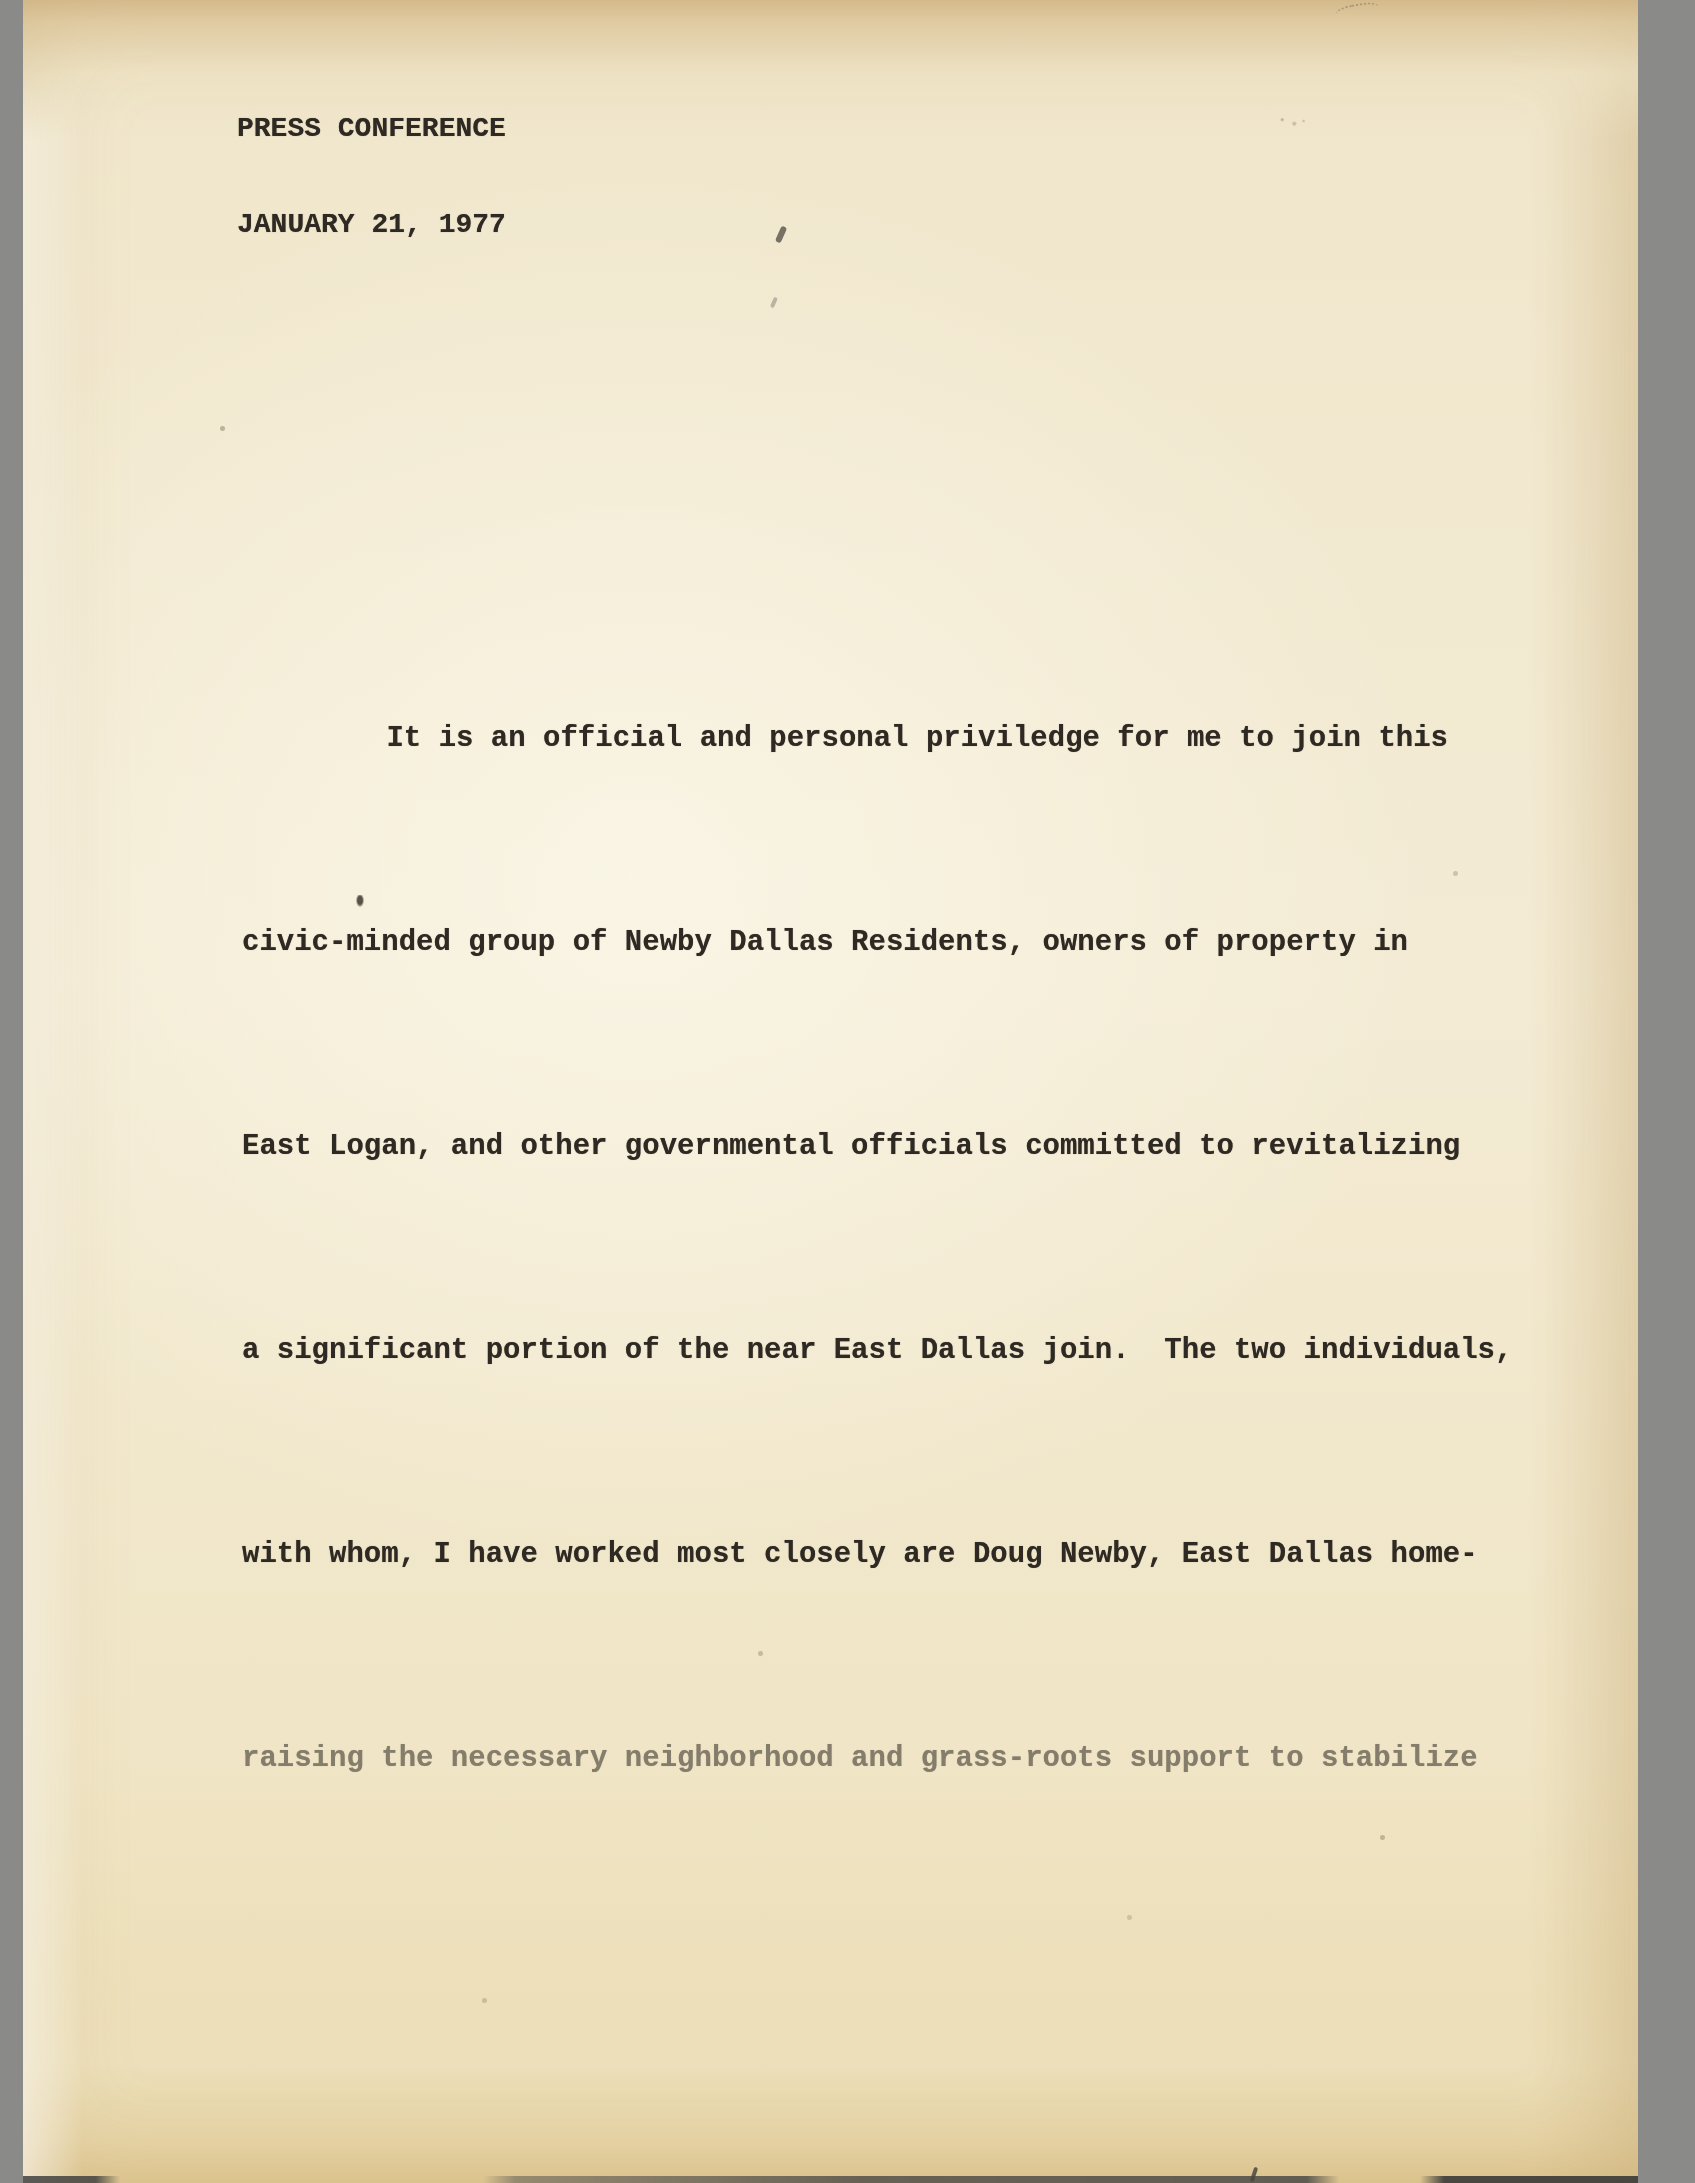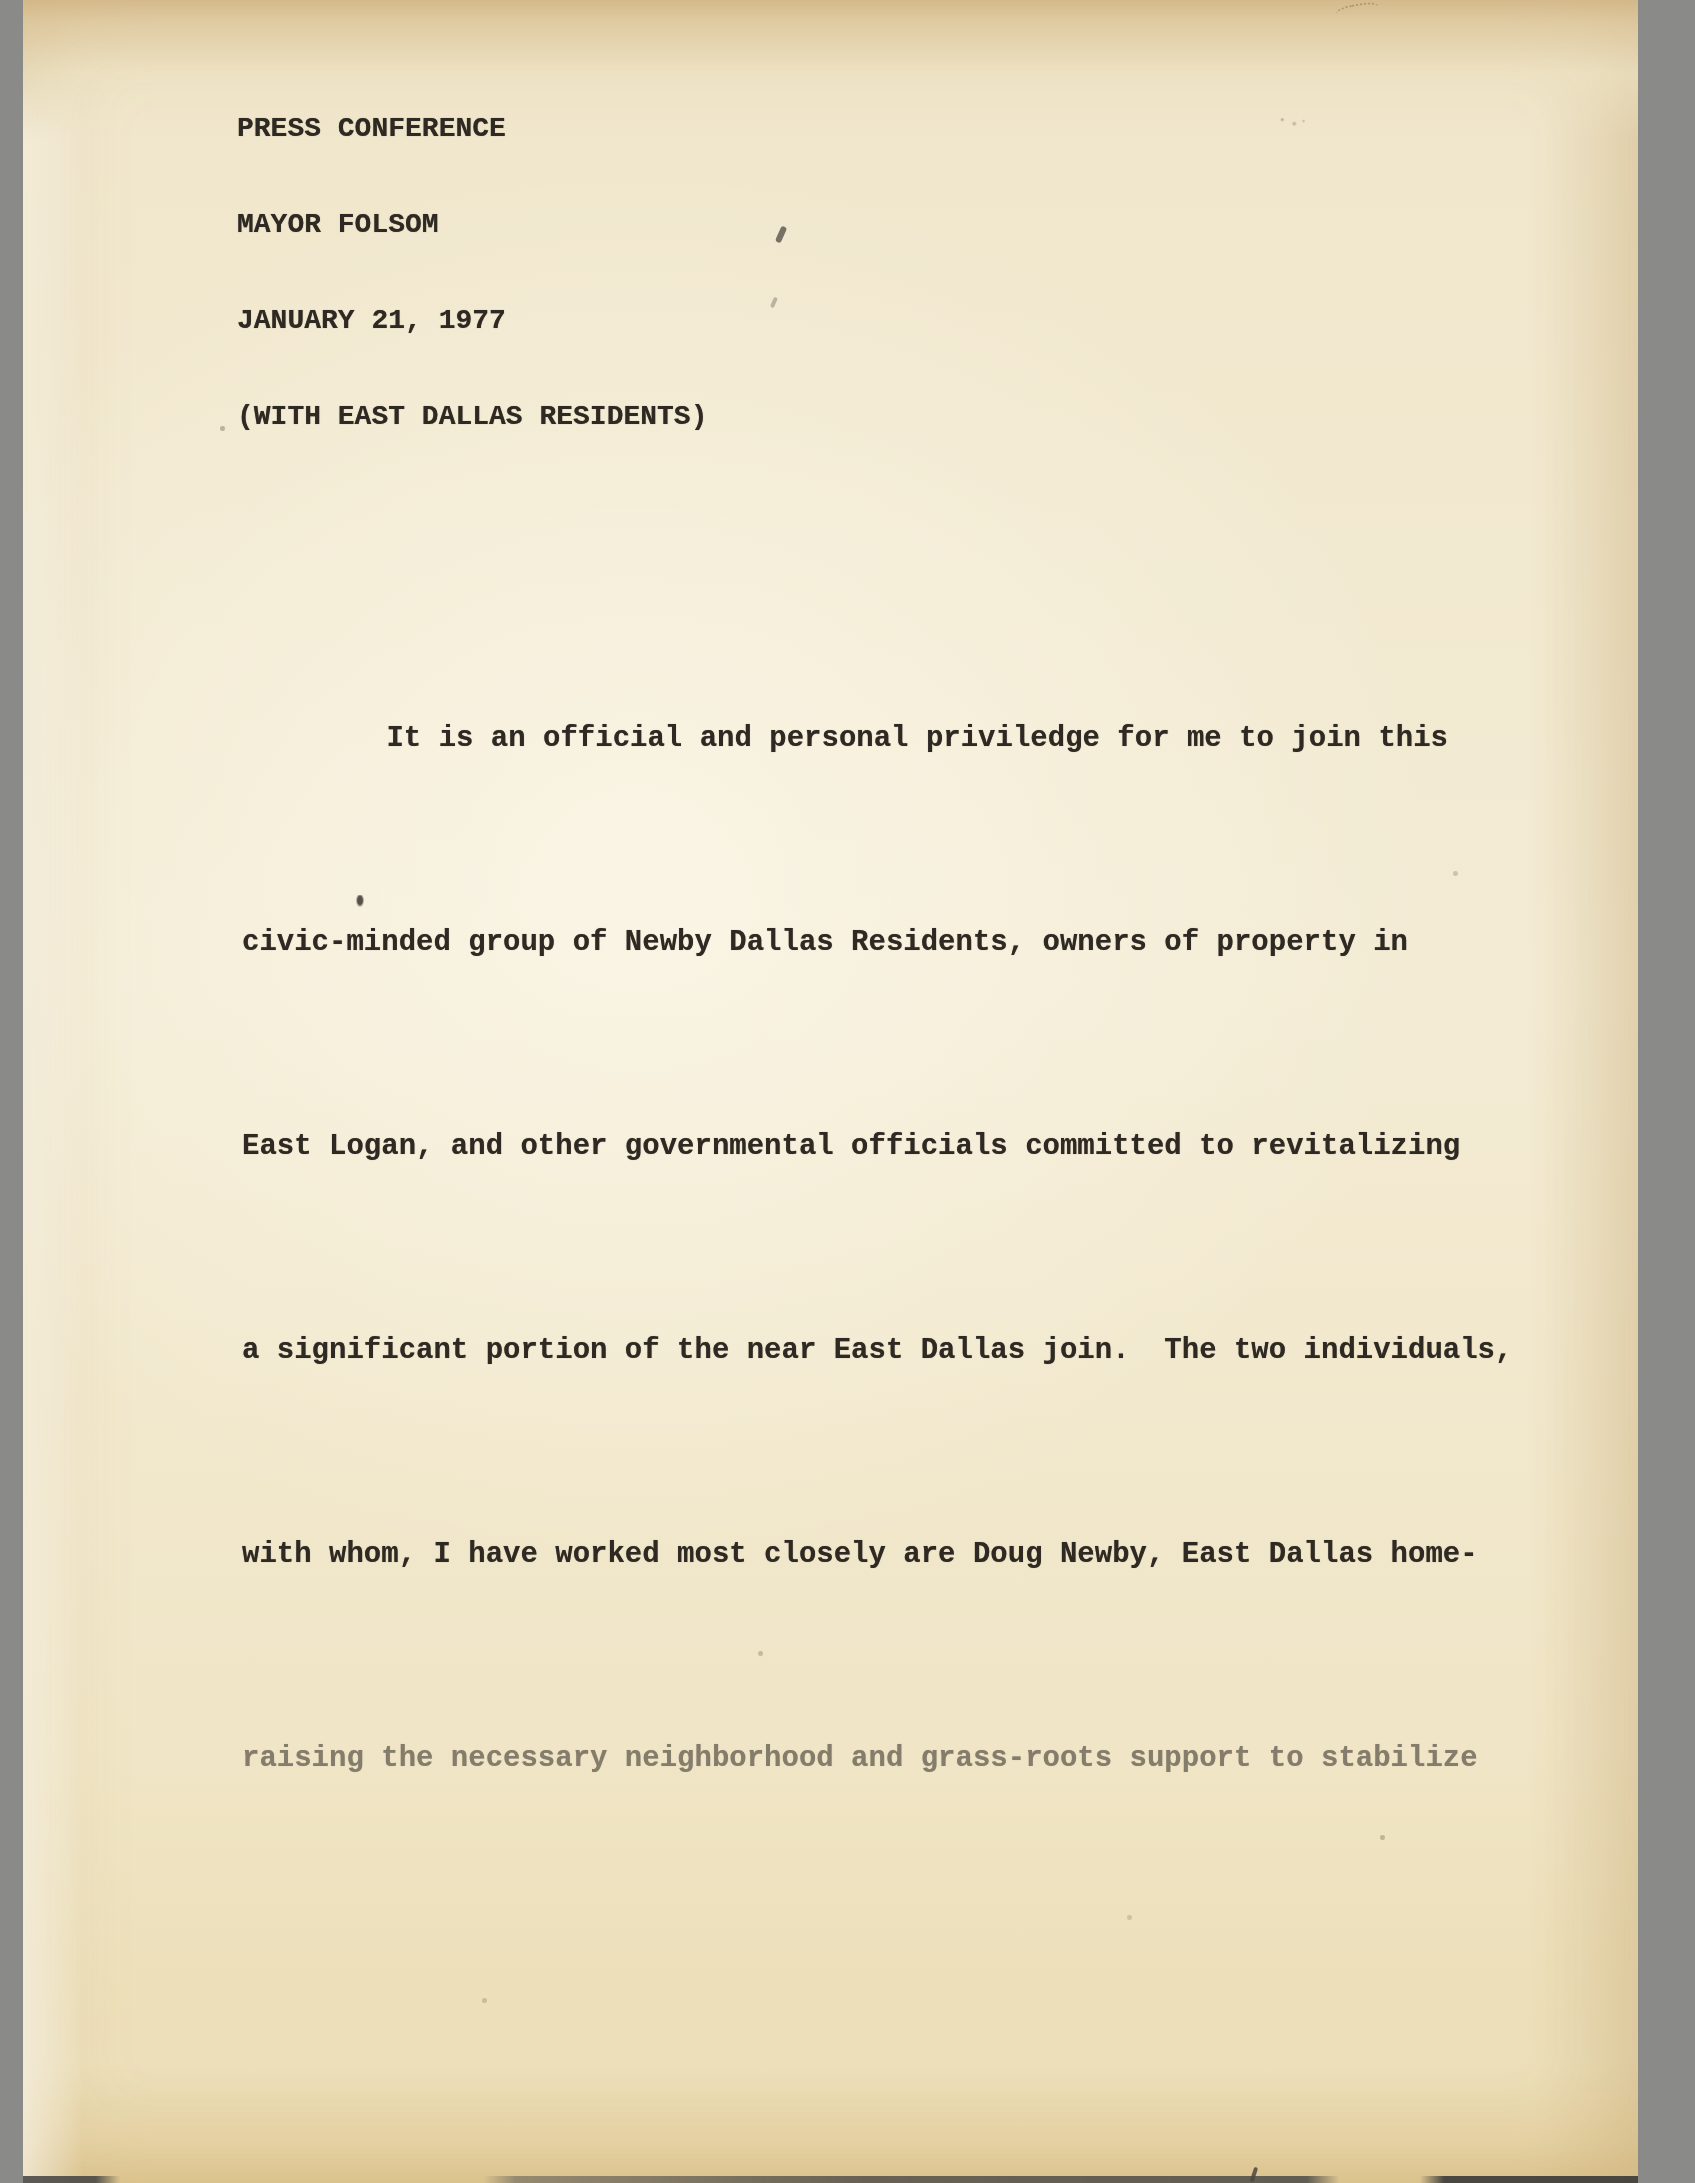--- a/index.html
+++ b/index.html
@@ -89,23 +89,21 @@
     transform: rotate(18deg); border-radius: 2px; opacity: 0.85;
   }
 </style>
 </head>
 <body>
 
 <div class="page">
 
   <header class="doc-header">
     <div class="hline">PRESS CONFERENCE</div>
-    <div class="hline">MAYOR FOLSOM</div>
     <div class="hline">JANUARY 21, 1977</div>
-    <div class="hline">(WITH EAST DALLAS RESIDENTS)</div>
   </header>
 
   <main class="doc-body">
     <div class="line indent">It is an official and personal priviledge for me to join this</div>
     <div class="line">civic-minded group of Newby Dallas Residents, owners of property in</div>
     <div class="line">East Logan, and other governmental officials committed to revitalizing</div>
     <div class="line">a significant portion of the near East Dallas join.  The two individuals,</div>
     <div class="line">with whom, I have worked most closely are Doug Newby, East Dallas home-</div>
     <div class="line faded">raising the necessary neighborhood and grass-roots support to stabilize</div>
     

